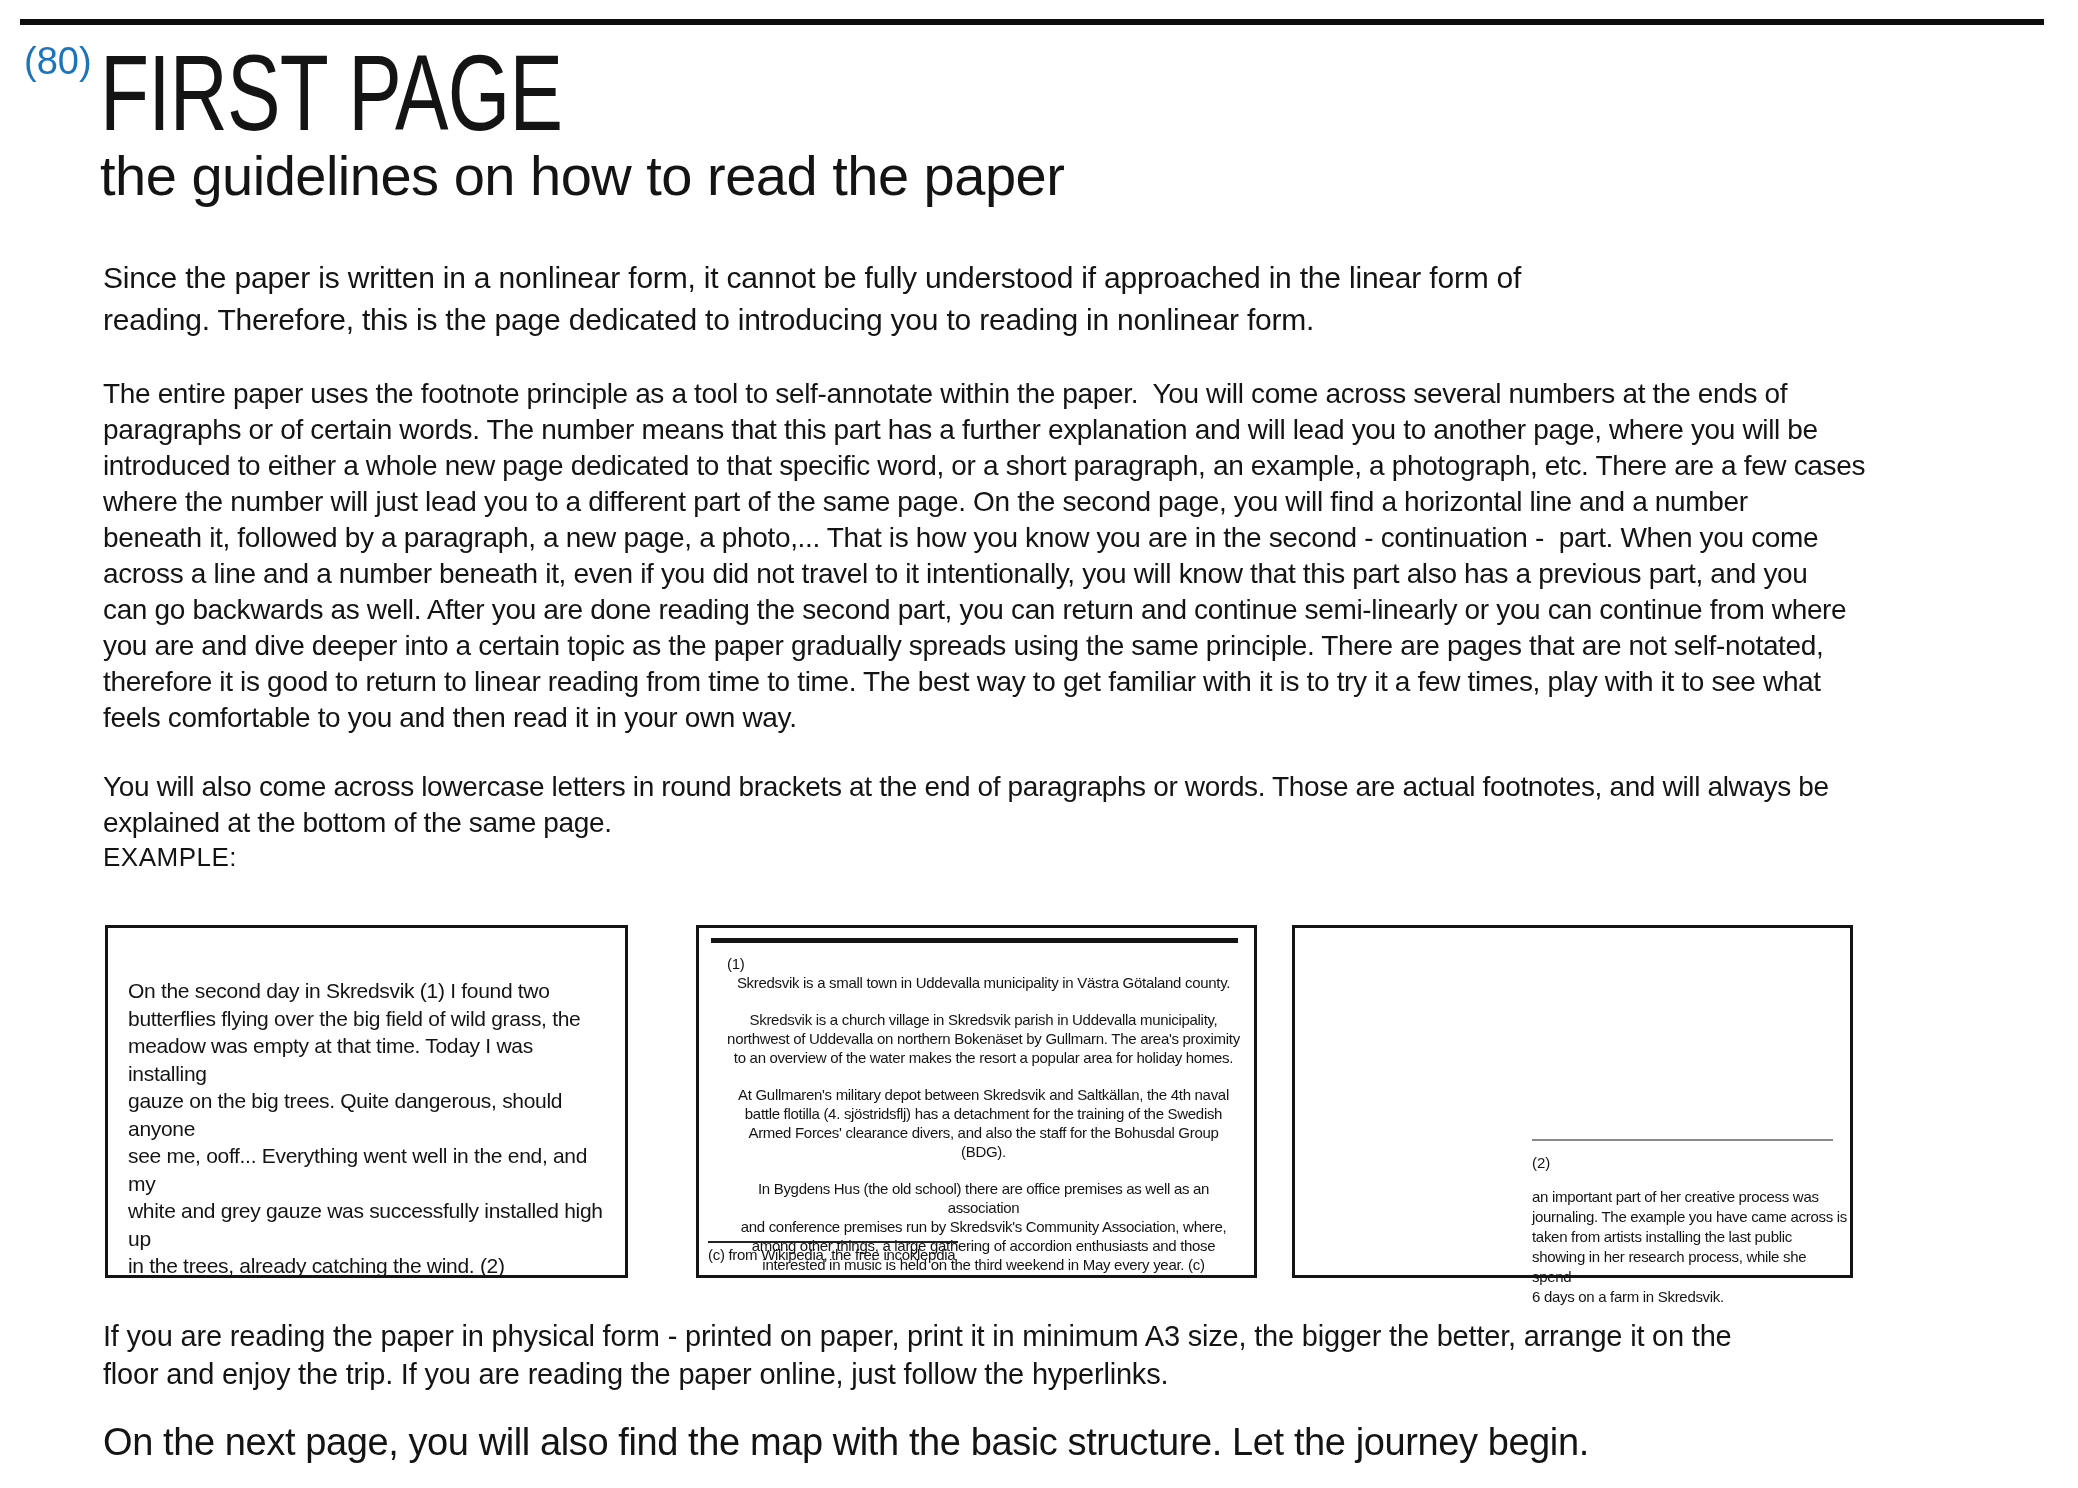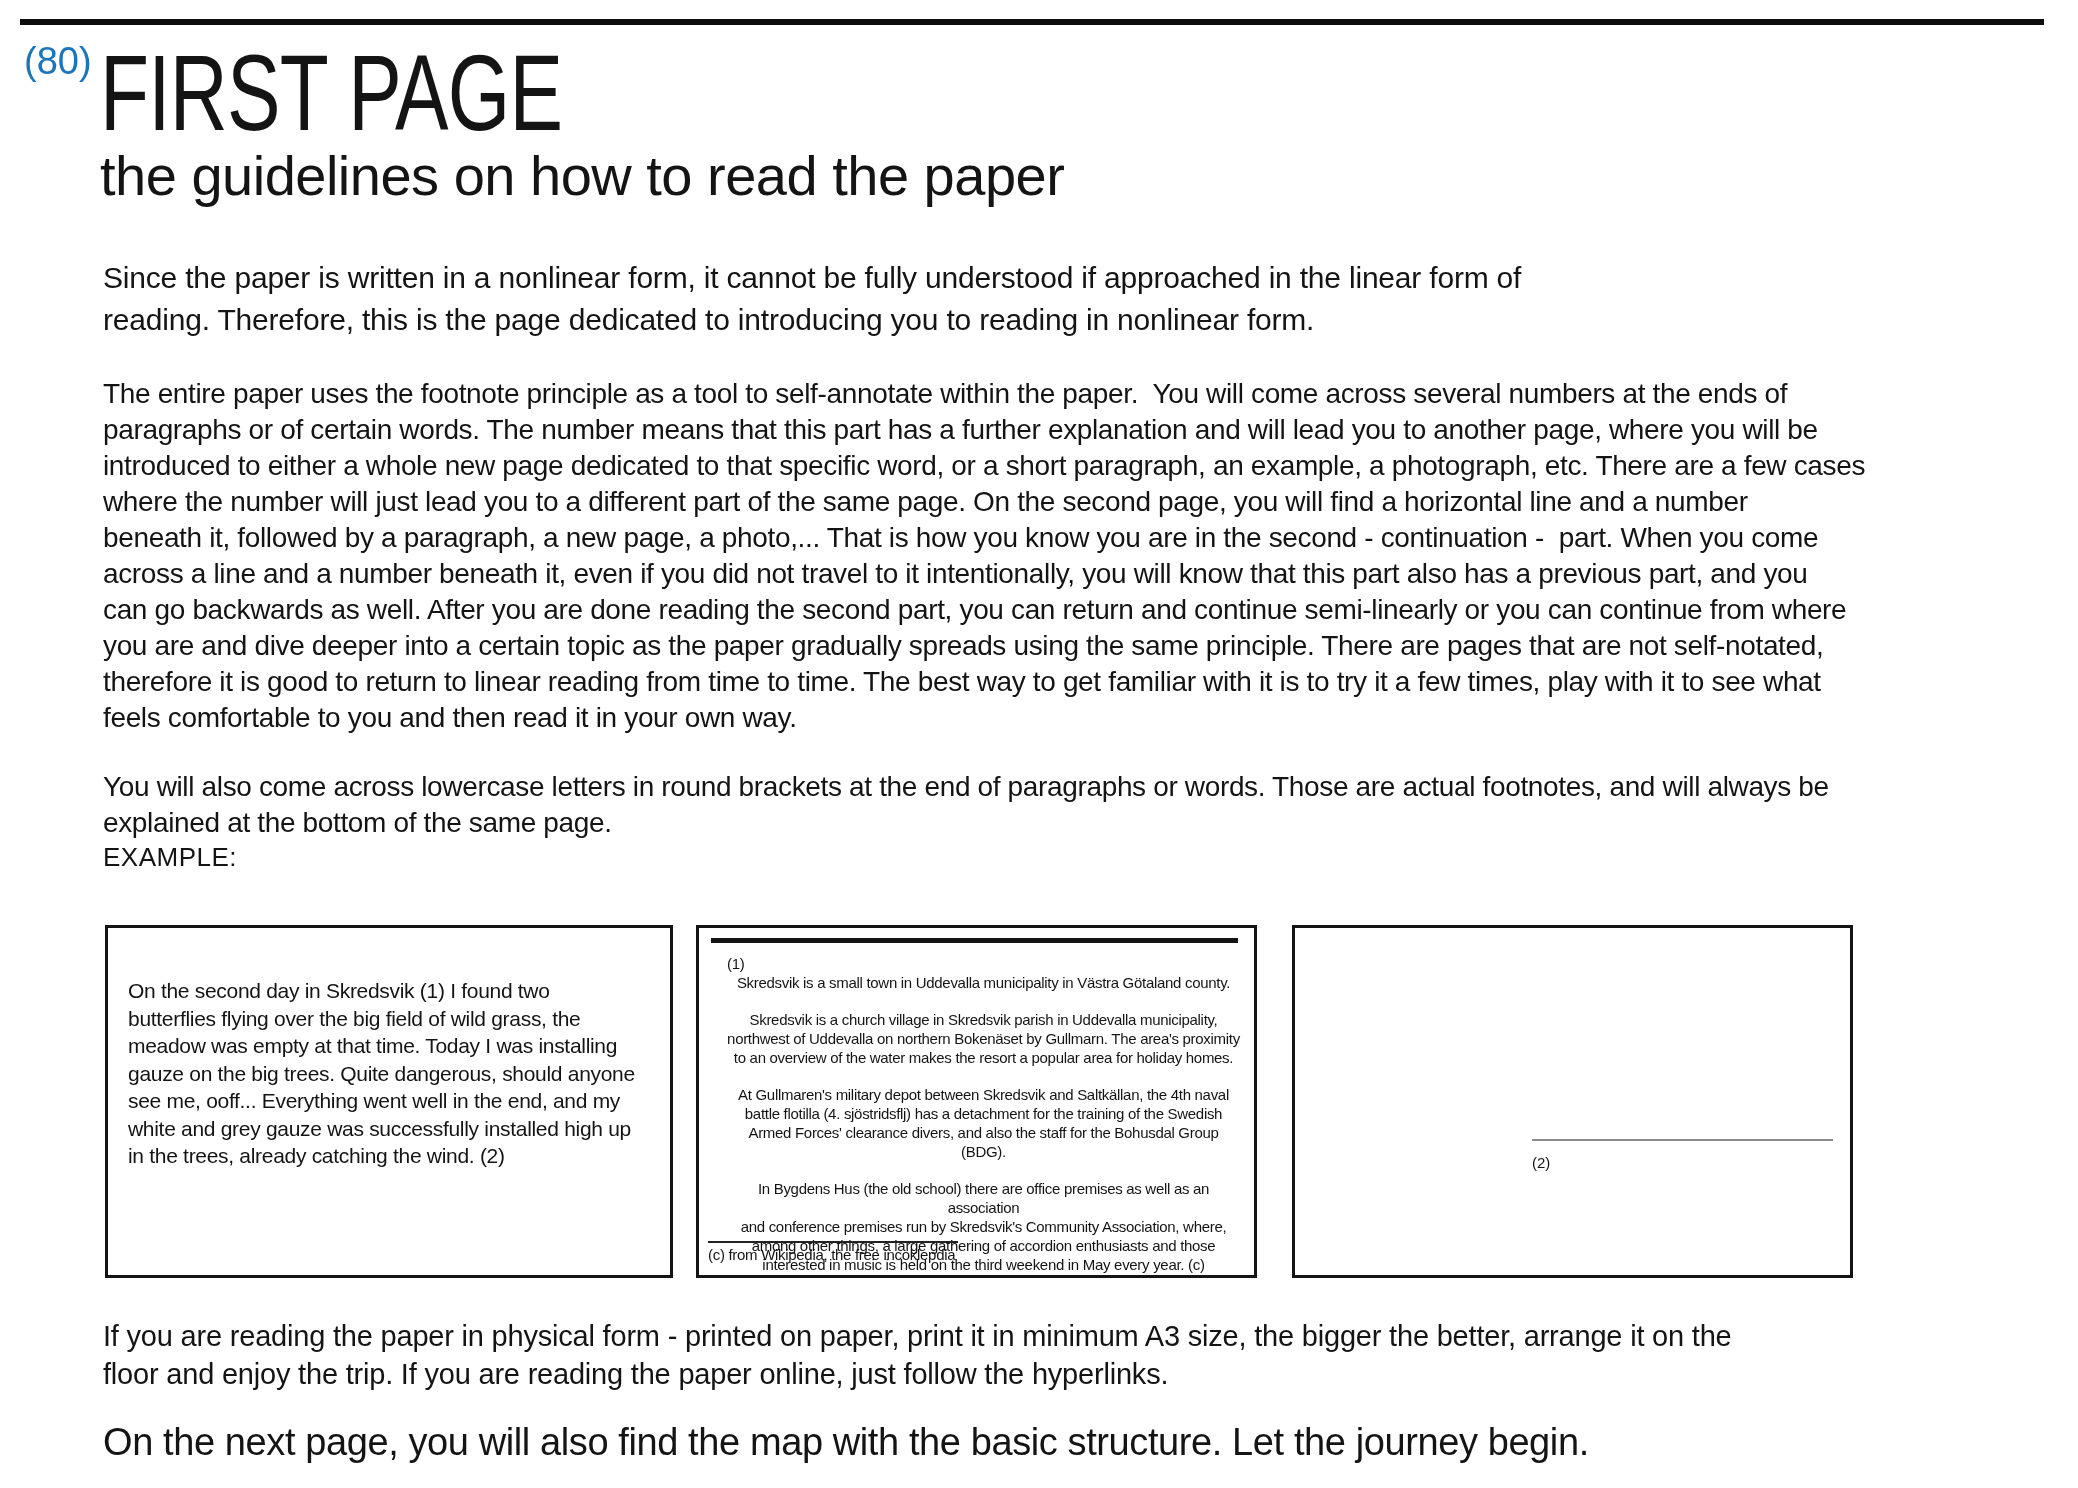--- a/index.html
+++ b/index.html
@@ -22,21 +22,21 @@
   }
   #page-subtitle{left:100px;top:148px;font-size:56px;line-height:1;white-space:nowrap;letter-spacing:-0.5px;}
 
   #intro-paragraph{left:103px;top:245px;font-size:30px;line-height:42px;letter-spacing:-0.2px;}
   #body-paragraph{left:103px;top:364px;font-size:28px;line-height:36px;letter-spacing:-0.35px;}
   #footnotes-note-paragraph{left:103px;top:757px;font-size:28px;line-height:36px;letter-spacing:-0.35px;}
 
   #example-label{left:103px;top:844px;font-size:26px;line-height:1;letter-spacing:0.5px;}
 
   .example-box{border:3px solid #141414;background:#ffffff;box-sizing:border-box;}
-  #example-box-1{left:105px;top:925px;width:568px;height:353px;padding:37px 10px 0 20px;}
+  #example-box-1{left:105px;top:925px;width:523px;height:353px;padding:37px 10px 0 20px;}
   #example-box-1 .story{font-size:21px;line-height:27.5px;letter-spacing:-0.3px;}
 
   #example-box-2{left:696px;top:925px;width:561px;height:353px;position:absolute;}
   #box2-top-rule{left:12px;top:10px;width:527px;height:5px;background:#141414;}
   #box2-content{left:28px;top:26px;right:14px;font-size:15px;line-height:19px;letter-spacing:-0.3px;}
   #box2-content .ref{margin:0 0 0 0;}
   #box2-content p{margin:0 0 18px 0;text-align:center;}
   #box2-footer{left:9px;top:313px;width:420px;font-size:15px;line-height:20px;letter-spacing:-0.3px;}
   #box2-footnote-rule{width:250px;height:0;border-top:2px solid #222222;margin-bottom:2px;}
 
@@ -106,18 +106,23 @@
   </div>
   <div id="box2-footer" class="abs">
     <div id="box2-footnote-rule"></div>
     <div>(c) from Wikipedia, the free incoklepdia</div>
   </div>
 </div>
 
 <div id="example-box-3" class="abs example-box">
   <div id="box3-divider-line" class="abs"></div>
   <div id="box3-ref" class="abs">(2)</div>
+  <div id="box3-text" class="abs prewrap">an important part of her creative process was
+journaling. The example you have came across is
+taken from artists installing the last public
+showing in her research process, while she spend
+6 days on a farm in Skredsvik.</div>
 </div>
 
 <div id="print-note-paragraph" class="abs prewrap">If you are reading the paper in physical form - printed on paper, print it in minimum A3 size, the bigger the better, arrange it on the
 floor and enjoy the trip. If you are reading the paper online, just follow the hyperlinks.</div>
 
 <div id="closing-line" class="abs">On the next page, you will also find the map with the basic structure. Let the journey begin.</div>
 
 </body></html>

